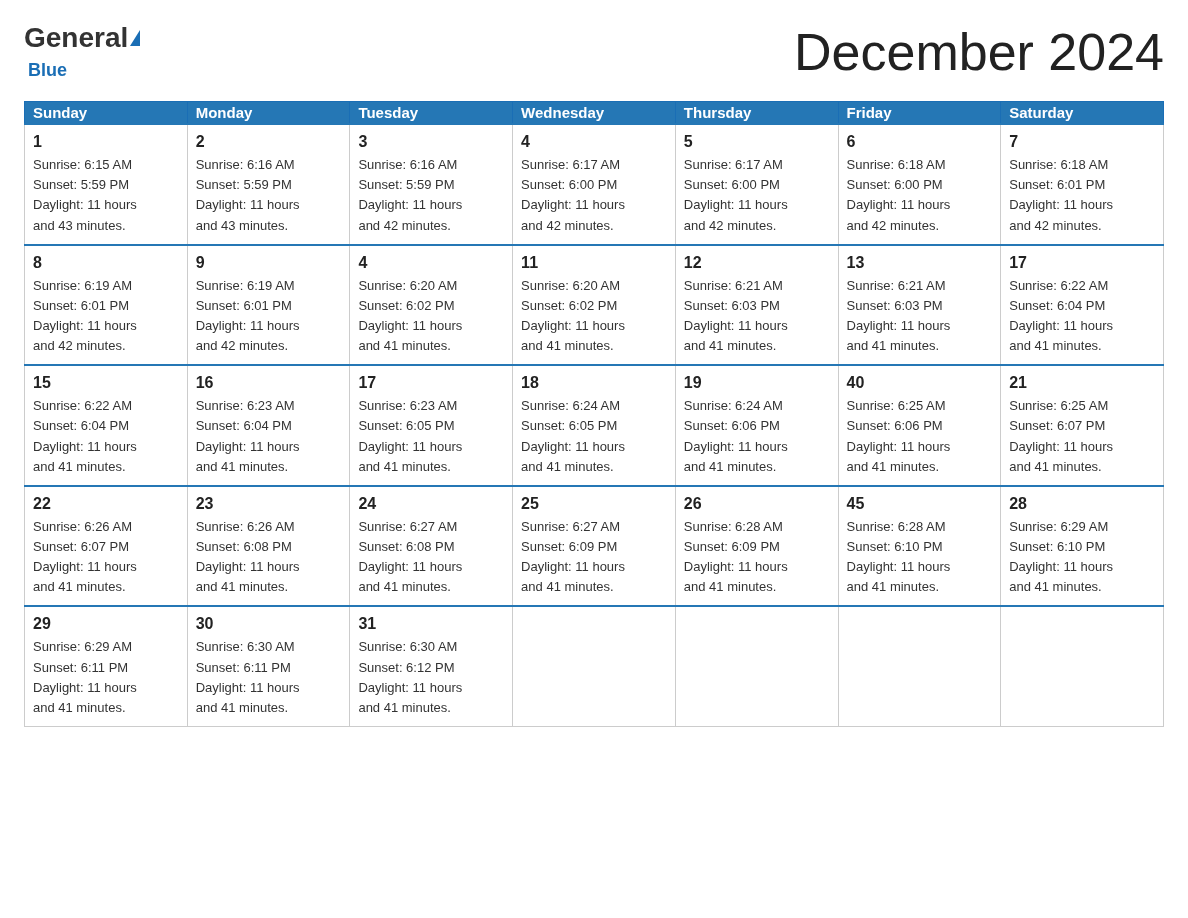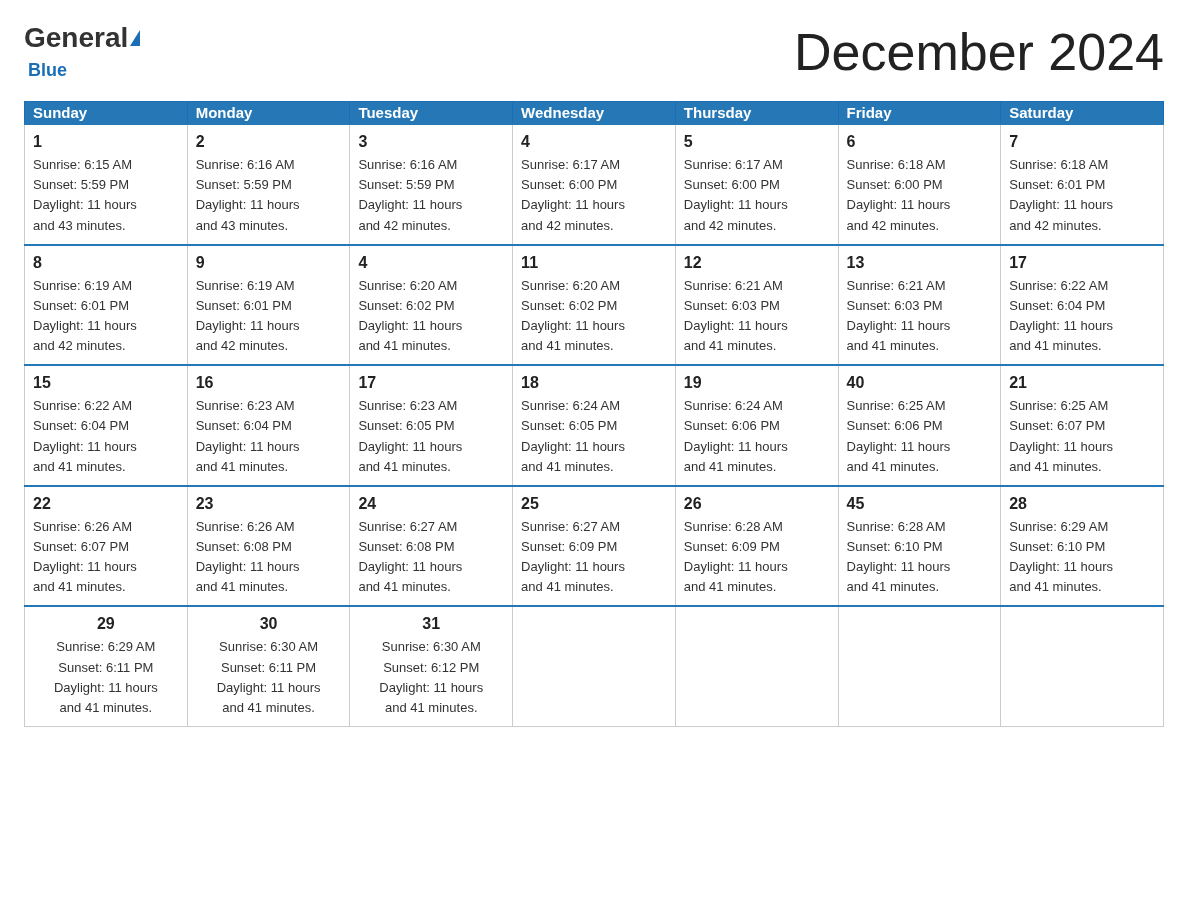--- a/index.html
+++ b/index.html
@@ -75,21 +75,20 @@
       vertical-align: top;
       border: 1px solid #ccc;
       border-top: 2px solid #2577b5;
       padding: 8px 8px;
       font-size: 13px;
       color: #333;
       height: 110px;
     }
     tbody tr:last-child td {
       height: 120px;
-      text-align: center;
     }
     .day-num {
       font-size: 16px;
       font-weight: bold;
       color: #222;
       display: block;
       margin-bottom: 4px;
     }
     .day-info {
       font-size: 13px;

